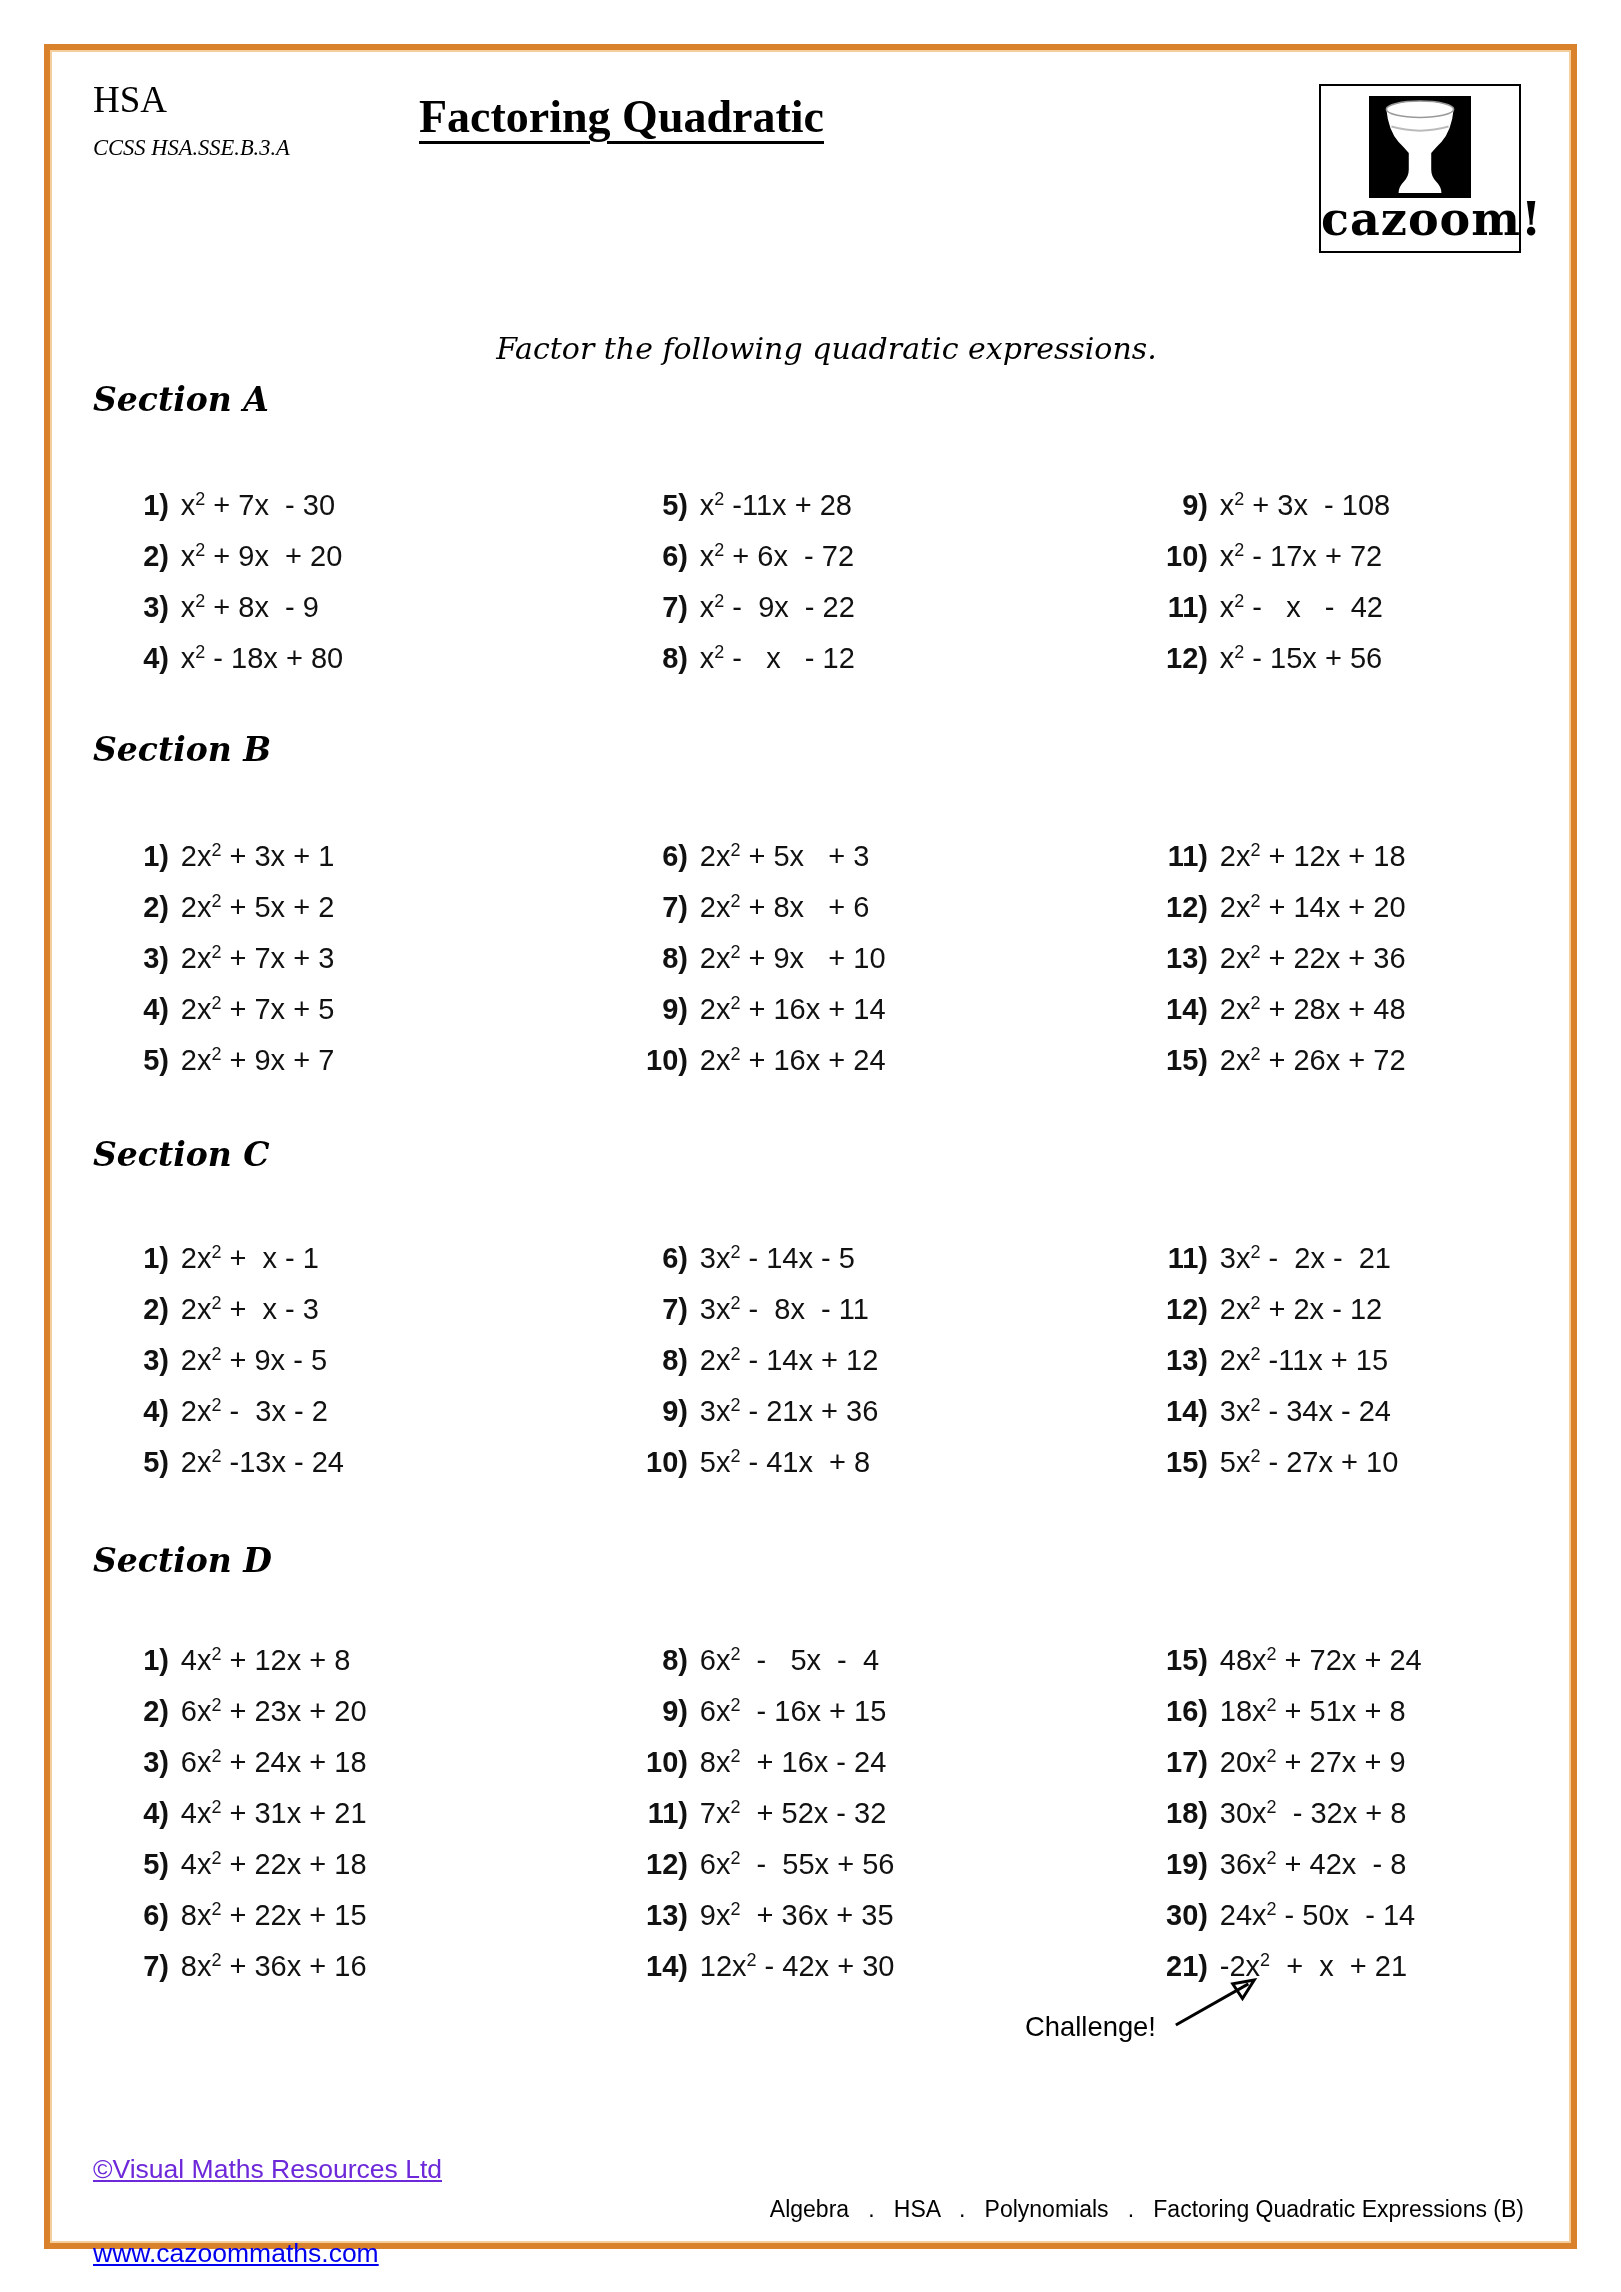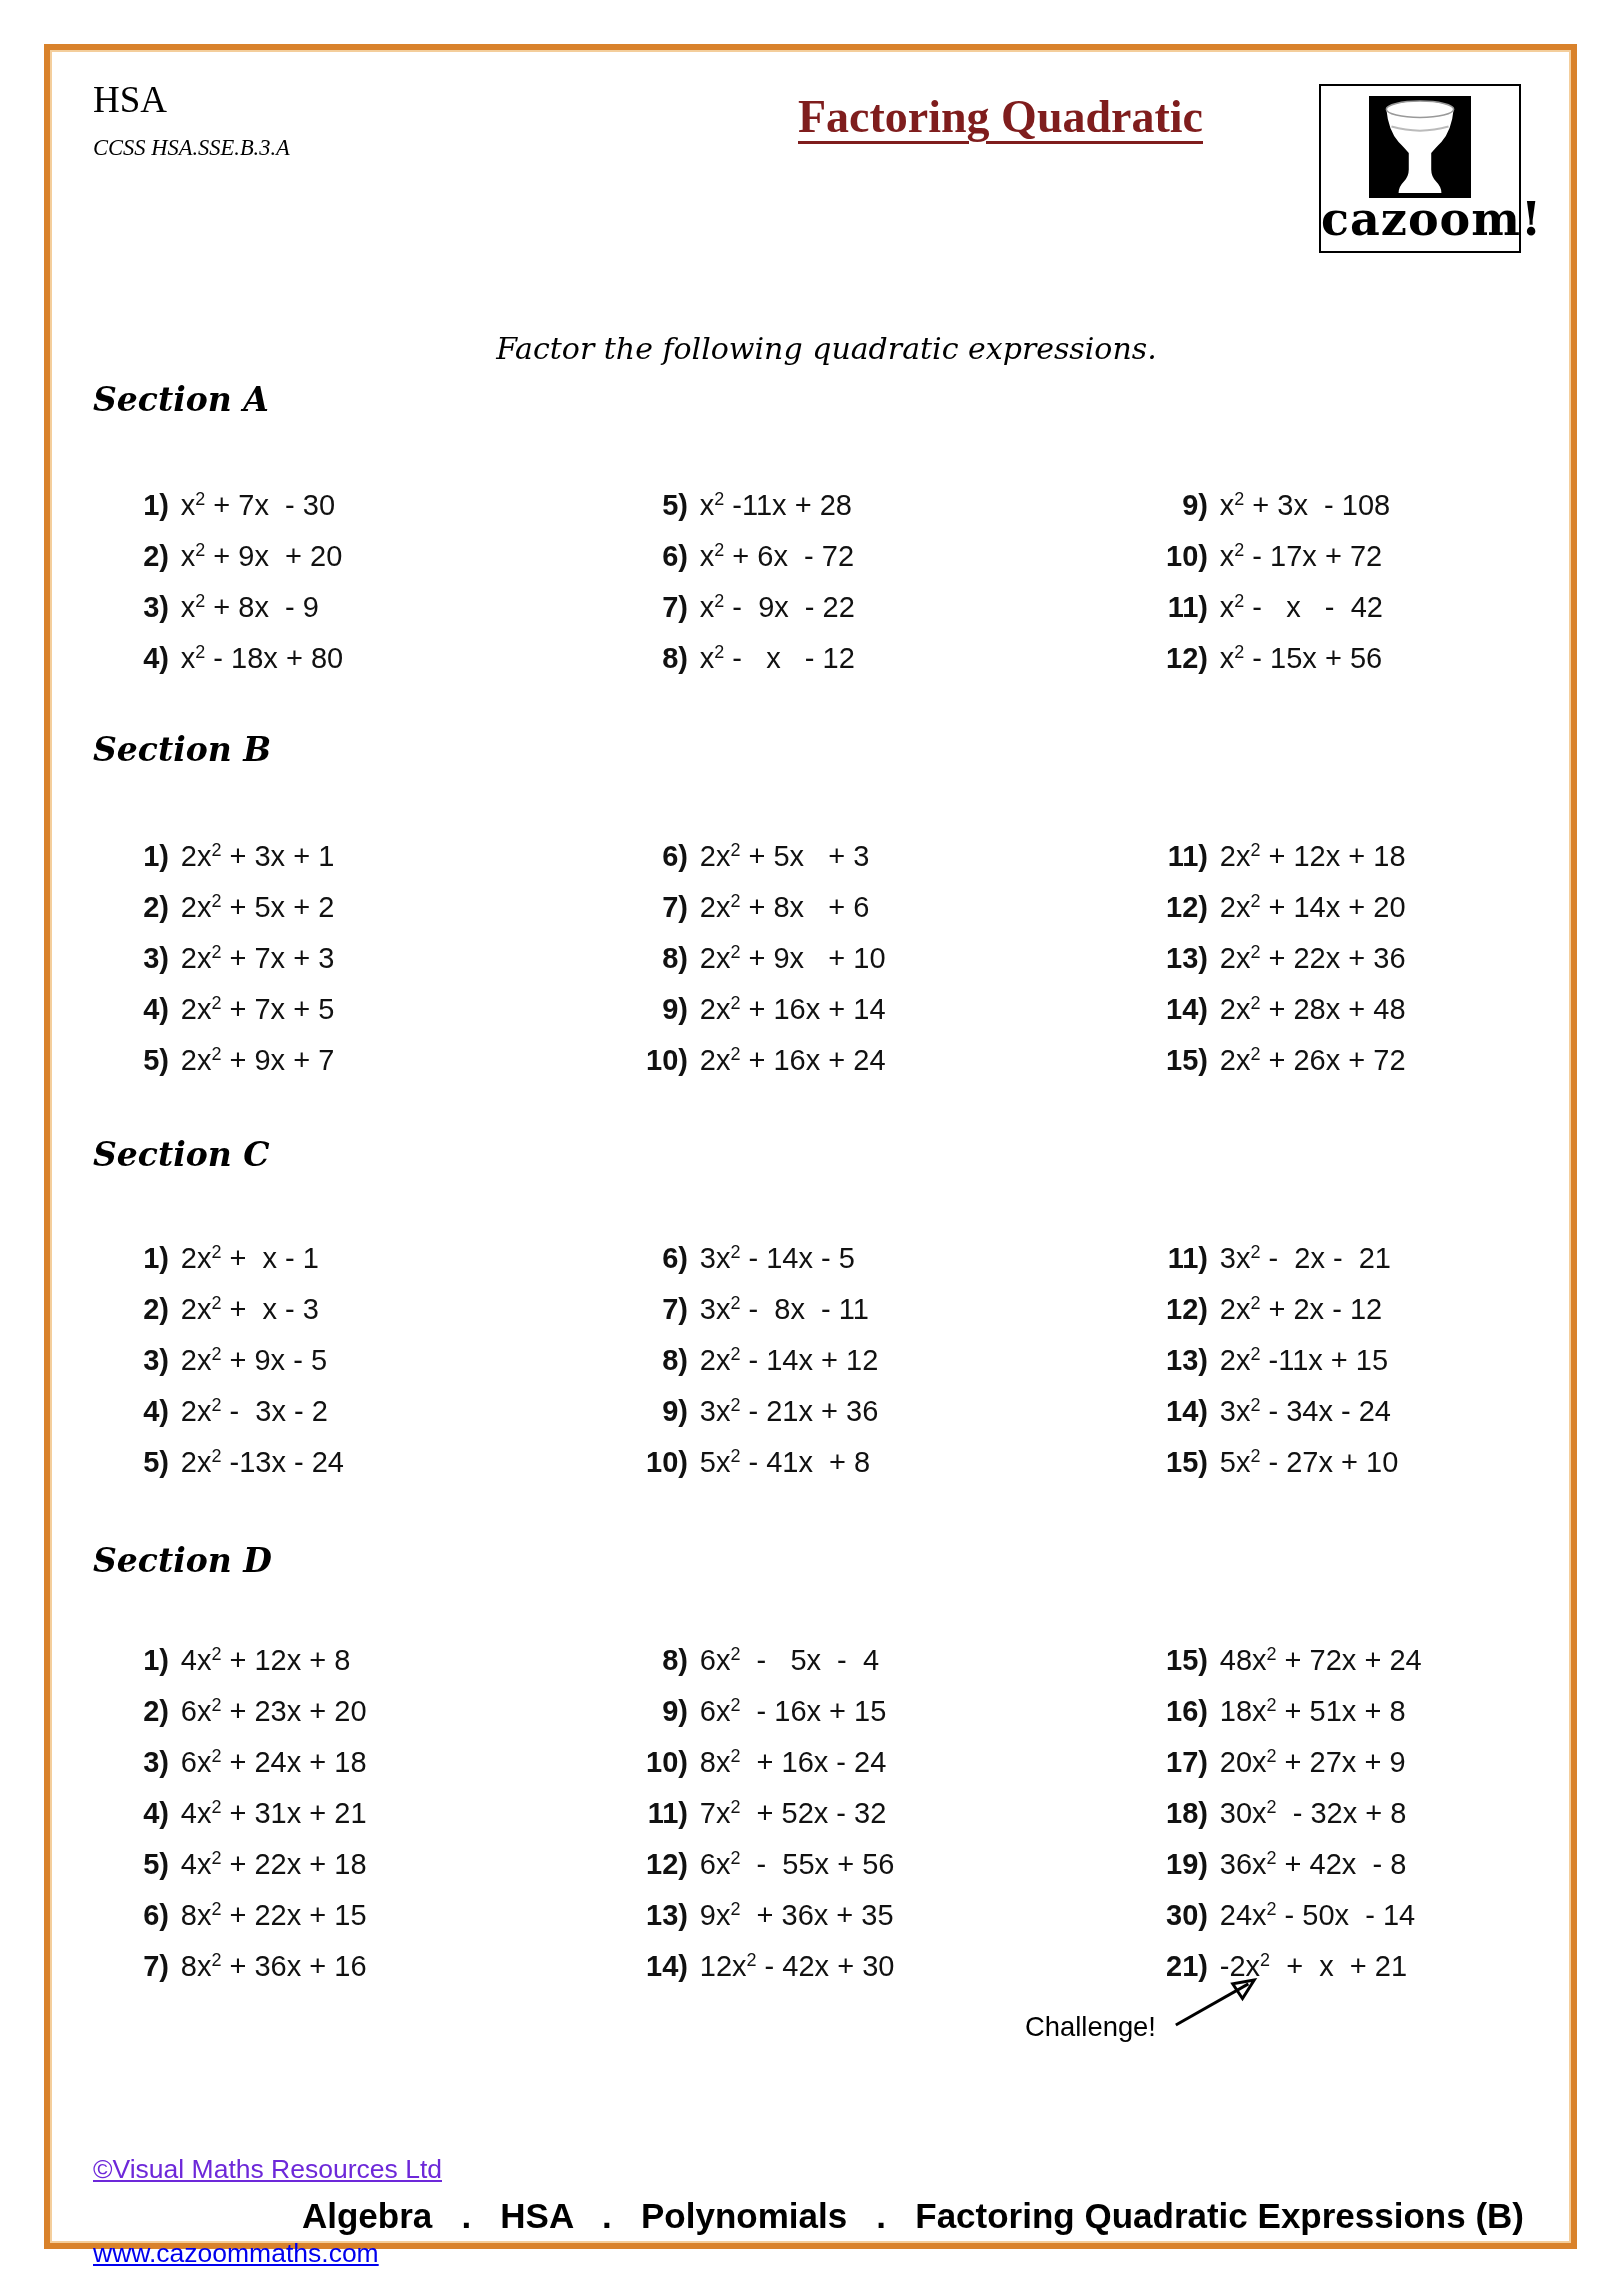--- a/index.html
+++ b/index.html
@@ -18,22 +18,22 @@
   .course-code {
     position: absolute; left: 93px; top: 78px;
     font-family: "Liberation Serif", serif; font-size: 37px; color: #000;
   }
   .ccss {
     position: absolute; left: 93px; top: 135px;
     font-family: "Liberation Serif", serif; font-style: italic; font-size: 22.5px; color: #000;
   }
   .title {
     position: absolute; left: 419px; top: 80px; width: 784px;
-    text-align: right; font-family: "Liberation Serif", serif;
-    font-weight: bold; font-size: 46px; line-height: 74px; color: #7f1d1d;
+    text-align: left; font-family: "Liberation Serif", serif;
+    font-weight: bold; font-size: 46px; line-height: 74px; color: #000000;
   }
   .title .tline {
     text-decoration: underline; text-decoration-thickness: 2.9px; text-underline-offset: 8.8px;
   }
   
   .logo {
     position: absolute; left: 1319px; top: 84px; width: 198px; height: 165px;
     border: 2.9px solid #000; background: #fff; text-align: center;
   }
   .logo .drum-box { width: 102px; height: 102px; margin: 9.8px auto 0 auto; display: block; }
@@ -81,21 +81,21 @@
   .challenge-arrow { position: absolute; left: 1168px; top: 1968px; }
   
   .footer-copyright {
     position: absolute; left: 93px; top: 2154px; font-size: 26.5px; color: #6d28d9; text-decoration: underline;
   }
   .footer-link {
     position: absolute; left: 93px; top: 2194px; font-size: 26.5px;
     text-decoration: underline; cursor: pointer;
   }
   .footer-trail {
-    position: absolute; right: 97px; top: 2196px; font-size: 35px; color: #000; white-space: pre; font-weight: bold;
+    position: absolute; right: 97px; top: 2196px; font-size: 23px; color: #000; white-space: pre;
   }
 </style>
 </head>
 <body>
 
 <div class="page-border" style="border-color: rgb(217, 130, 43);"></div>
 
 <div class="course-code">HSA</div>
 <div class="ccss">CCSS HSA.SSE.B.3.A</div>
 

